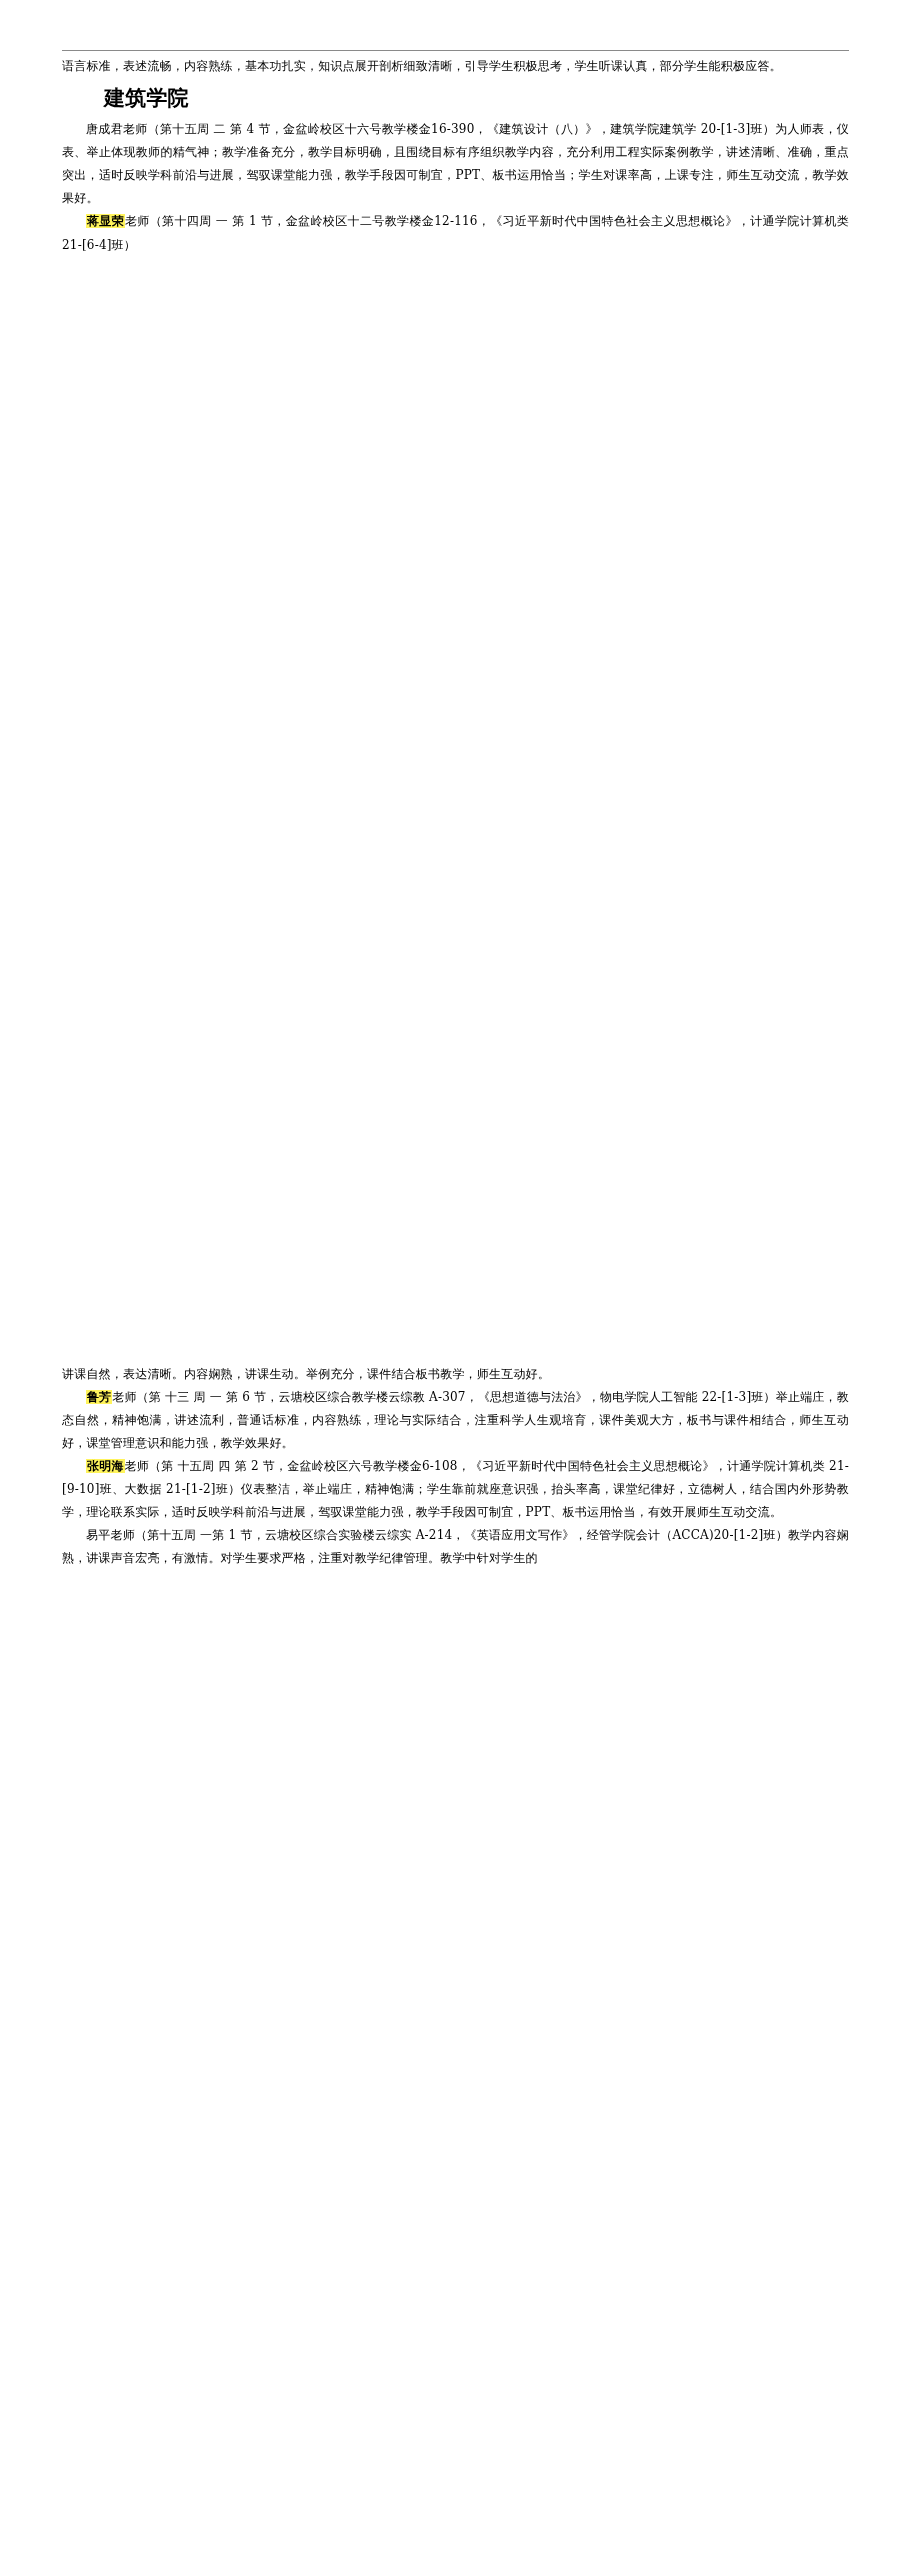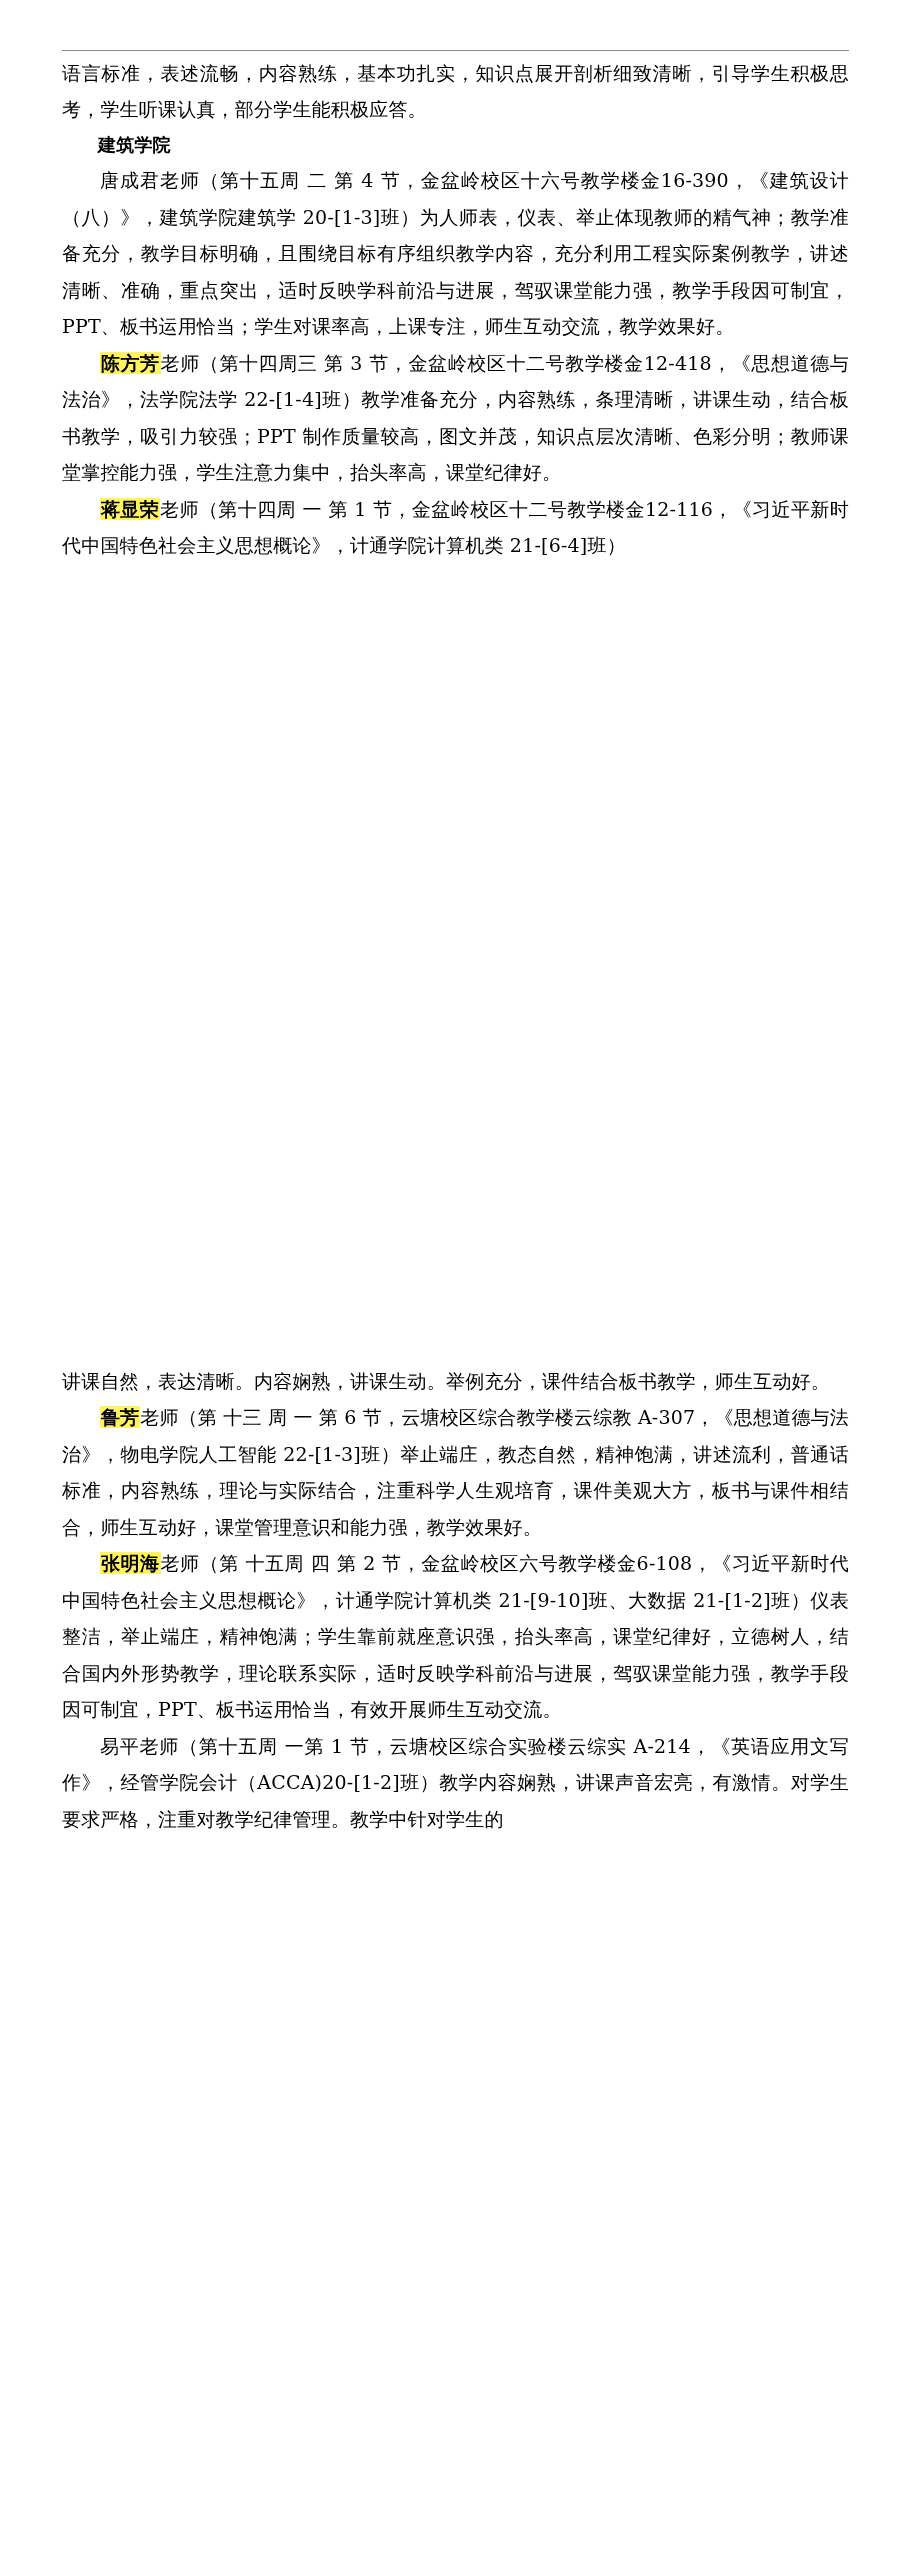--- a/index.html
+++ b/index.html
@@ -27,32 +27,32 @@
   }
   .rule {
     position: absolute;
     left: 62px;
     width: 787px;
     height: 0.9px;
     background: #8a8a8a;
   }
   p.para {
     margin: 0 0 0 0;
-    font-size: 19px;
+    font-size: 12px;
     line-height: 1.92;
     text-align: justify;
     text-justify: inter-ideograph;
     letter-spacing: 0.2px;
   }
   p.para.indent {
     text-indent: 2em;
   }
   p.heading {
     margin: 0;
-    font-size: 18px;
+    font-size: 21px;
     line-height: 1.92;
     font-weight: bold;
     text-indent: 2em;
     letter-spacing: 0.2px;
   }
   .hl {
     background: #fff45c;
     font-weight: bold;
     padding: 0 0.9px;
   }
@@ -66,21 +66,20 @@
 
   <div class="doc-block" style="top:55px;">
 
     <p class="para">语言标准，表述流畅，内容熟练，基本功扎实，知识点展开剖析细致清晰，引导学生积极思考，学生听课认真，部分学生能积极应答。</p>
 
     <p class="heading">建筑学院</p>
 
     <p class="para indent">唐成君老师（第十五周 二 第 4 节，金盆岭校区十六号教学楼金16-390，《建筑设计（八）》，建筑学院建筑学 20-[1-3]班）为人师表，仪表、举止体现教师的精气神；教学准备充分，教学目标明确，且围绕目标有序组织教学内容，充分利用工程实际案例教学，讲述清晰、准确，重点突出，适时反映学科前沿与进展，驾驭课堂能力强，教学手段因可制宜，PPT、板书运用恰当；学生对课率高，上课专注，师生互动交流，教学效果好。</p>
 
 
-    <p class="para indent"><span class="hl">陈方芳</span><span>老师（第十四周三 第 3 节，金盆岭校区十二号教学楼金12-418，《思想道德与法治》，法学院法学 22-[1-4]班）教学准备充分，内容熟练，条理清晰，讲课生动，结合板书教学，吸引力较强；PPT 制作质量较高，图文并茂，知识点层次清晰、色彩分明；教师课堂掌控能力强，学生注意力集中，抬头率高，课堂纪律好。</span></p>
 
 
     <p class="para indent"><span class="hl">蒋显荣</span><span>老师（第十四周 一 第 1 节，金盆岭校区十二号教学楼金12-116，《习近平新时代中国特色社会主义思想概论》，计通学院计算机类 21-[6-4]班）</span></p>
 
   </div>
 
   <div class="doc-block" style="top:1335px;margin-top:28px;">
 
     <p class="para">讲课自然，表达清晰。内容娴熟，讲课生动。举例充分，课件结合板书教学，师生互动好。</p>
 

